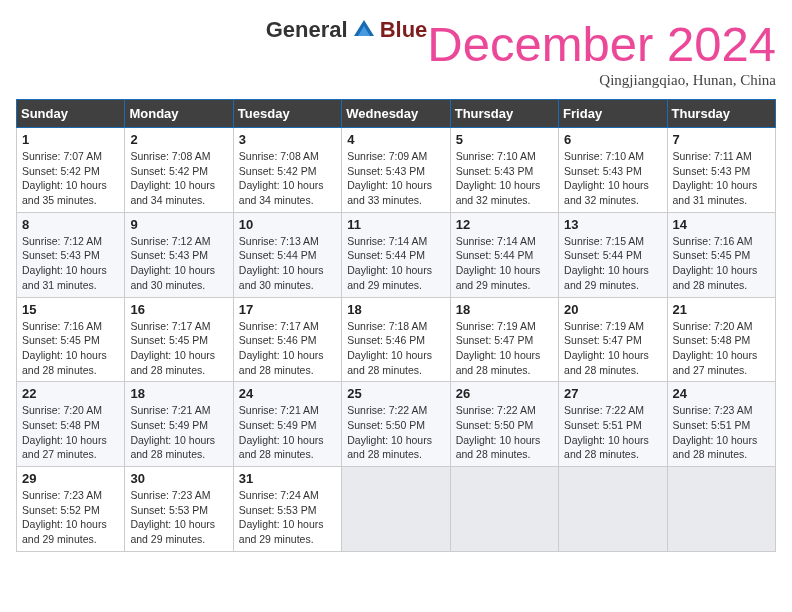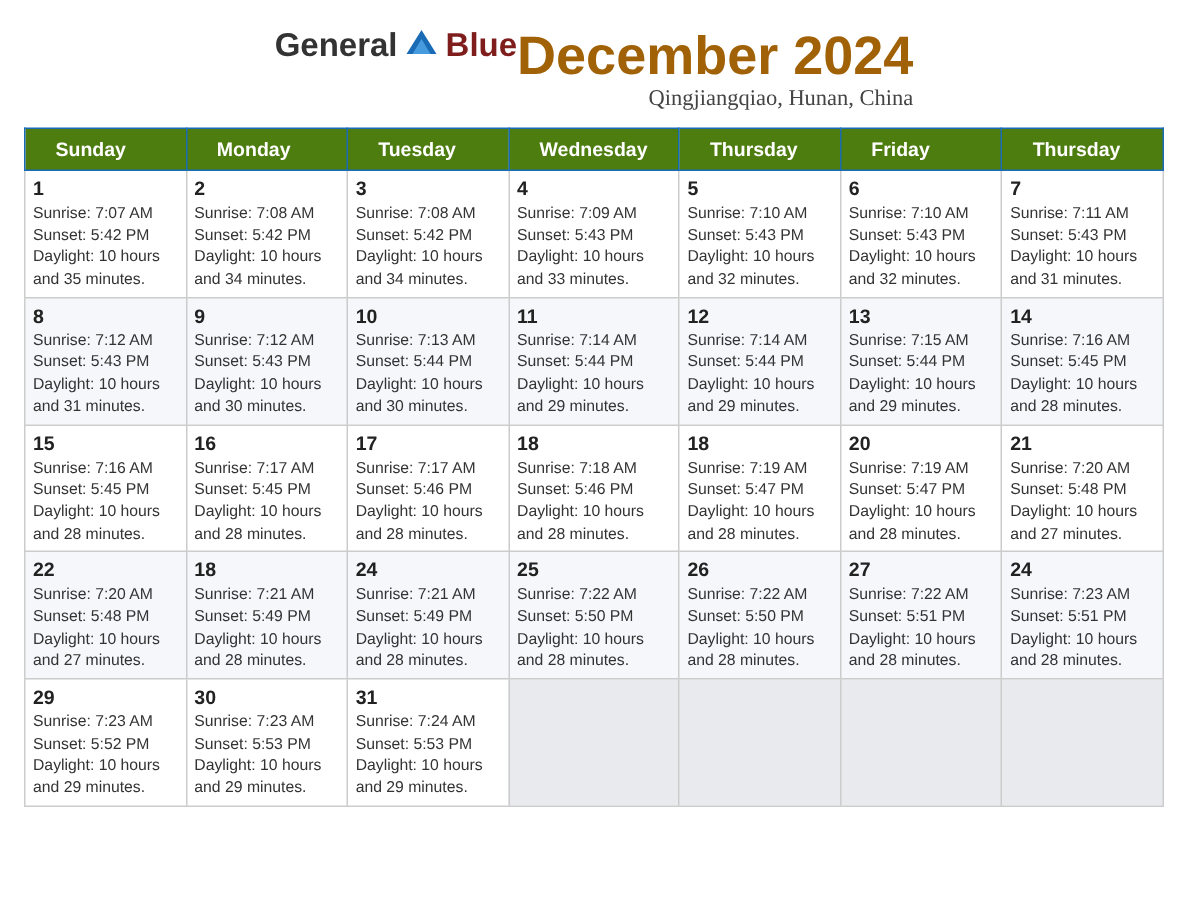--- a/index.html
+++ b/index.html
@@ -5,21 +5,21 @@
     * { box-sizing: border-box; margin: 0; padding: 0; }
     body {
       font-family: Arial, sans-serif;
       background: #fff;
       width: 792px;
       min-height: 612px;
       padding: 16px;
     }
     .header {
       display: flex;
-      justify-content: center;
+      justify-content: flex-end;
       align-items: flex-start;
       margin-bottom: 10px;
     }
     .logo {
       display: flex;
       flex-direction: column;
       align-items: flex-start;
     }
     .logo-text {
       display: flex;
@@ -32,38 +32,38 @@
     .logo-blue { color: #7f1d1d; }
     .logo-icon {
       width: 28px;
       height: 28px;
       margin: 0 2px;
     }
     .title-block {
       text-align: right;
     }
     .month-title {
-      font-size: 36px;
-      font-weight: bold;
-      color: #a16207;
+      font-size: 49px;
+      font-weight: normal;
+      color: #ec4899;
     }
     .location {
       font-size: 15px;
       color: #444;
       font-family: Liberation Serif, serif;
     }
     .calendar {
       width: 100%;
       border-collapse: collapse;
       font-size: 11px;
     }
     .calendar th {
-      background: #4d7c0f;
+      background: #404040;
       color: #fff;
-      padding: 6px 20px;
+      padding: 6px 4px;
       text-align: left;
       font-size: 13px;
       font-weight: bold;
       border: 1px solid #1a6bb5;
     }
     .calendar td {
       border: 1px solid #ccc;
       vertical-align: top;
       padding: 4px 5px;
       width: 107px;

